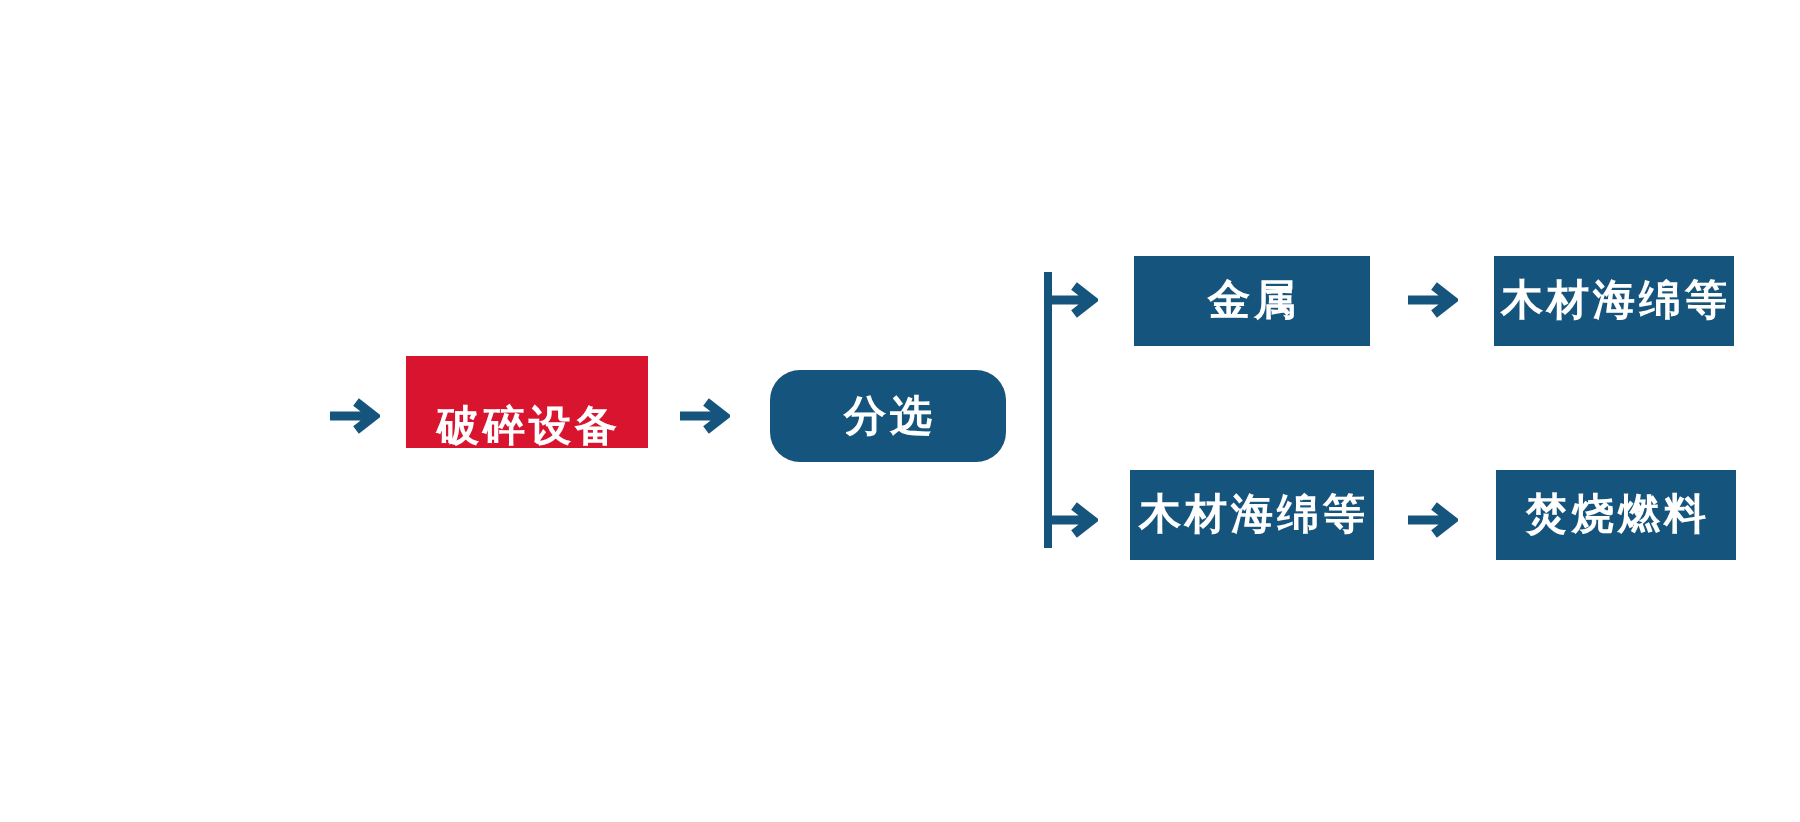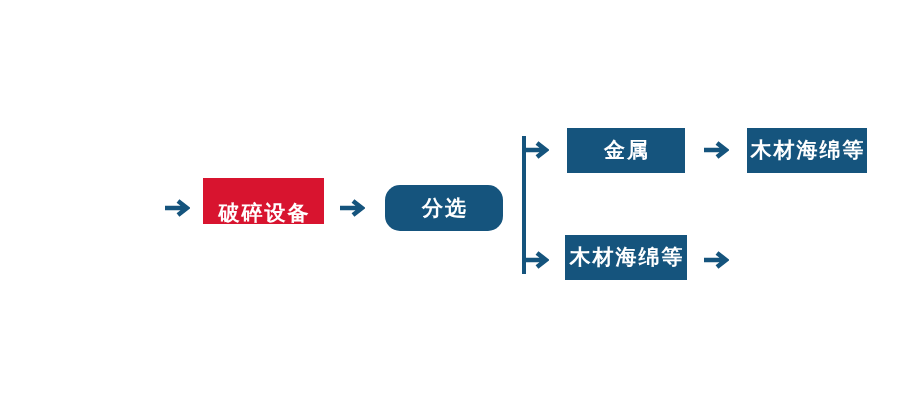--- a/index.html
+++ b/index.html
@@ -94,14 +94,17 @@
   </div>
 
   <div class="node node-blue" style="left:565px; top:235px; width:122px; height:45px;">
     <span class="node-label">木材海绵等</span>
   </div>
 
   <svg class="arrow" style="left:703px; top:251px;" width="26" height="18" viewBox="0 0 26 18">
     <path d="M1 9 H23 M14 2 L23 9 L14 16"></path>
   </svg>
 
+  <div class="node node-blue" style="left:748px; top:235px; width:120px; height:45px;">
+    <span class="node-label">焚烧燃料</span>
+  </div>
 
 </div>
 
 </body></html>

